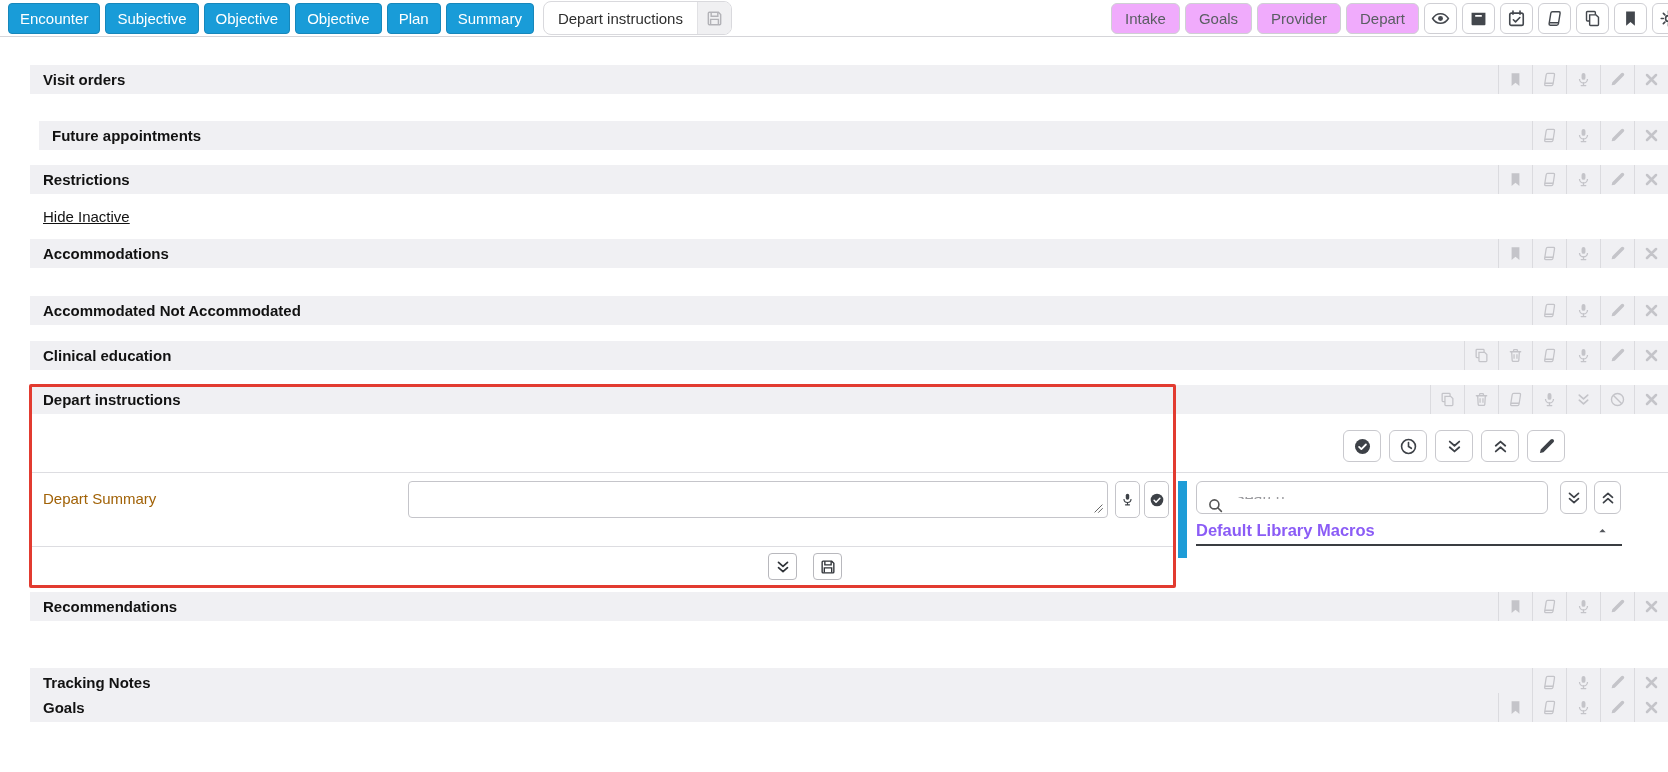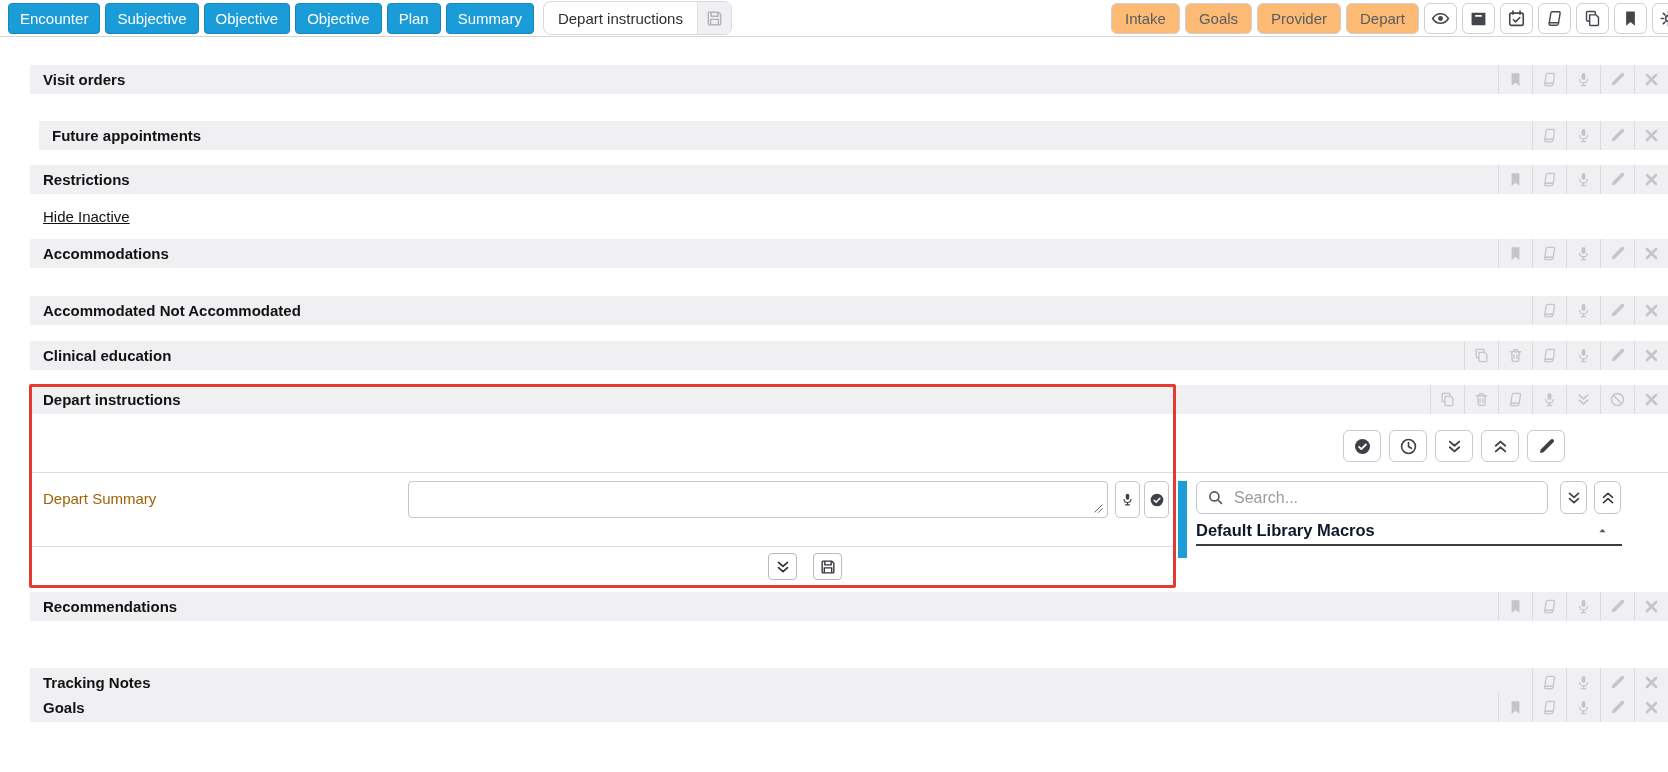--- a/index.html
+++ b/index.html
@@ -15,21 +15,21 @@
   .nav-group { display:flex; gap:5px; }
   .nav-btn { height:31px; padding:0 11px; background:#199cd8; border:1px solid #1787bb;
              border-radius:4px; color:#fff; font-size:15px; }
   .tab-ctl { margin-left:9px; height:34px; border:1px solid #d9d9dd; border-radius:8px;
              display:flex; align-items:stretch; background:#fff; }
   .tab-label { padding:0 14px; font-size:15px; color:#2e2e2e; display:flex; align-items:center; }
   .tab-save { width:34px; display:flex; align-items:center; justify-content:center;
               border-left:1px solid #e1e1e4; background:#f0f0f2; border-radius:0 7px 7px 0;
               color:#b3b3b8; border-top:0; border-bottom:0; border-right:0; }
   .right-group { margin-left:auto; display:flex; gap:5px; align-items:center; }
-  .stage-btn { height:31px; padding:0 13px; background:#fdba74; border:1px solid #cfcfd4;
+  .stage-btn { height:31px; padding:0 13px; background:#f0abfc; border:1px solid #cfcfd4;
                border-radius:6px; color:#595d62; font-size:15px; white-space:nowrap; }
   .icon-btn { width:33px; height:31px; background:#fff; border:1px solid #cfcfd4;
               border-radius:6px; color:#43474d; display:flex; align-items:center;
               justify-content:center; padding:0; flex:none; }
   .icon-btn.clip { margin-right:-17px; }
 
   
   .band { position:absolute; left:30px; right:0; height:29px; background:#f0f0f3;
           display:flex; align-items:center; }
   .band-label { margin-left:13px; font-size:15px; font-weight:700; color:#121212; }
@@ -65,31 +65,31 @@
   .chk-pos { left:1144px; width:25px; }
   .footer-row { position:absolute; left:768px; top:553px; display:flex; gap:16px; }
   .foot-btn { width:29px; height:27px; background:#fff; border:1px solid #b8b8bd;
               border-radius:4px; color:#2e3237; display:flex; align-items:center;
               justify-content:center; padding:0; }
 
   
   .macro-bar { position:absolute; left:1178px; top:481px; width:9px; height:77px; background:#1e9cd7; }
   .search-wrap { position:absolute; left:1196px; top:481px; width:352px; height:33px;
                  border:1px solid #c5c5ca; border-radius:6px; background:#fff;
-                 display:flex; align-items:center; padding:15px 10px; gap:8px; color:#555; }
+                 display:flex; padding:15px 10px; gap:8px; color:#555; }
   .search-input { border:0; outline:0; flex:1; font-size:16px; color:#333; background:transparent; min-width:0; }
   .search-input::placeholder { color:#9b9b9f; }
   .mac-btns { position:absolute; left:1560px; top:481px; display:flex; gap:7px; }
   .mac-btn { width:27px; height:33px; background:#fff; border:1px solid #c5c5ca;
              border-radius:6px; color:#3d4147; display:flex; align-items:center;
              justify-content:center; padding:0; }
   .macro-header { position:absolute; left:1196px; top:516px; width:426px; height:30px;
                   border-bottom:2px solid #3a3d42; display:flex; align-items:center;
                   justify-content:space-between; }
-  .macro-title { font-size:16.5px; font-weight:700; color:#0f172a; }
+  .macro-title { font-size:16.5px; font-weight:700; color:#8b5cf6; }
   .macro-caret { color:#53565c; display:flex; margin-right:14px; }
 </style>
 </head>
 <body>
 
 <div class="topbar">
   <div class="nav-group">
       <button class="nav-btn">Encounter</button>
       <button class="nav-btn">Subjective</button>
       <button class="nav-btn">Objective</button>

